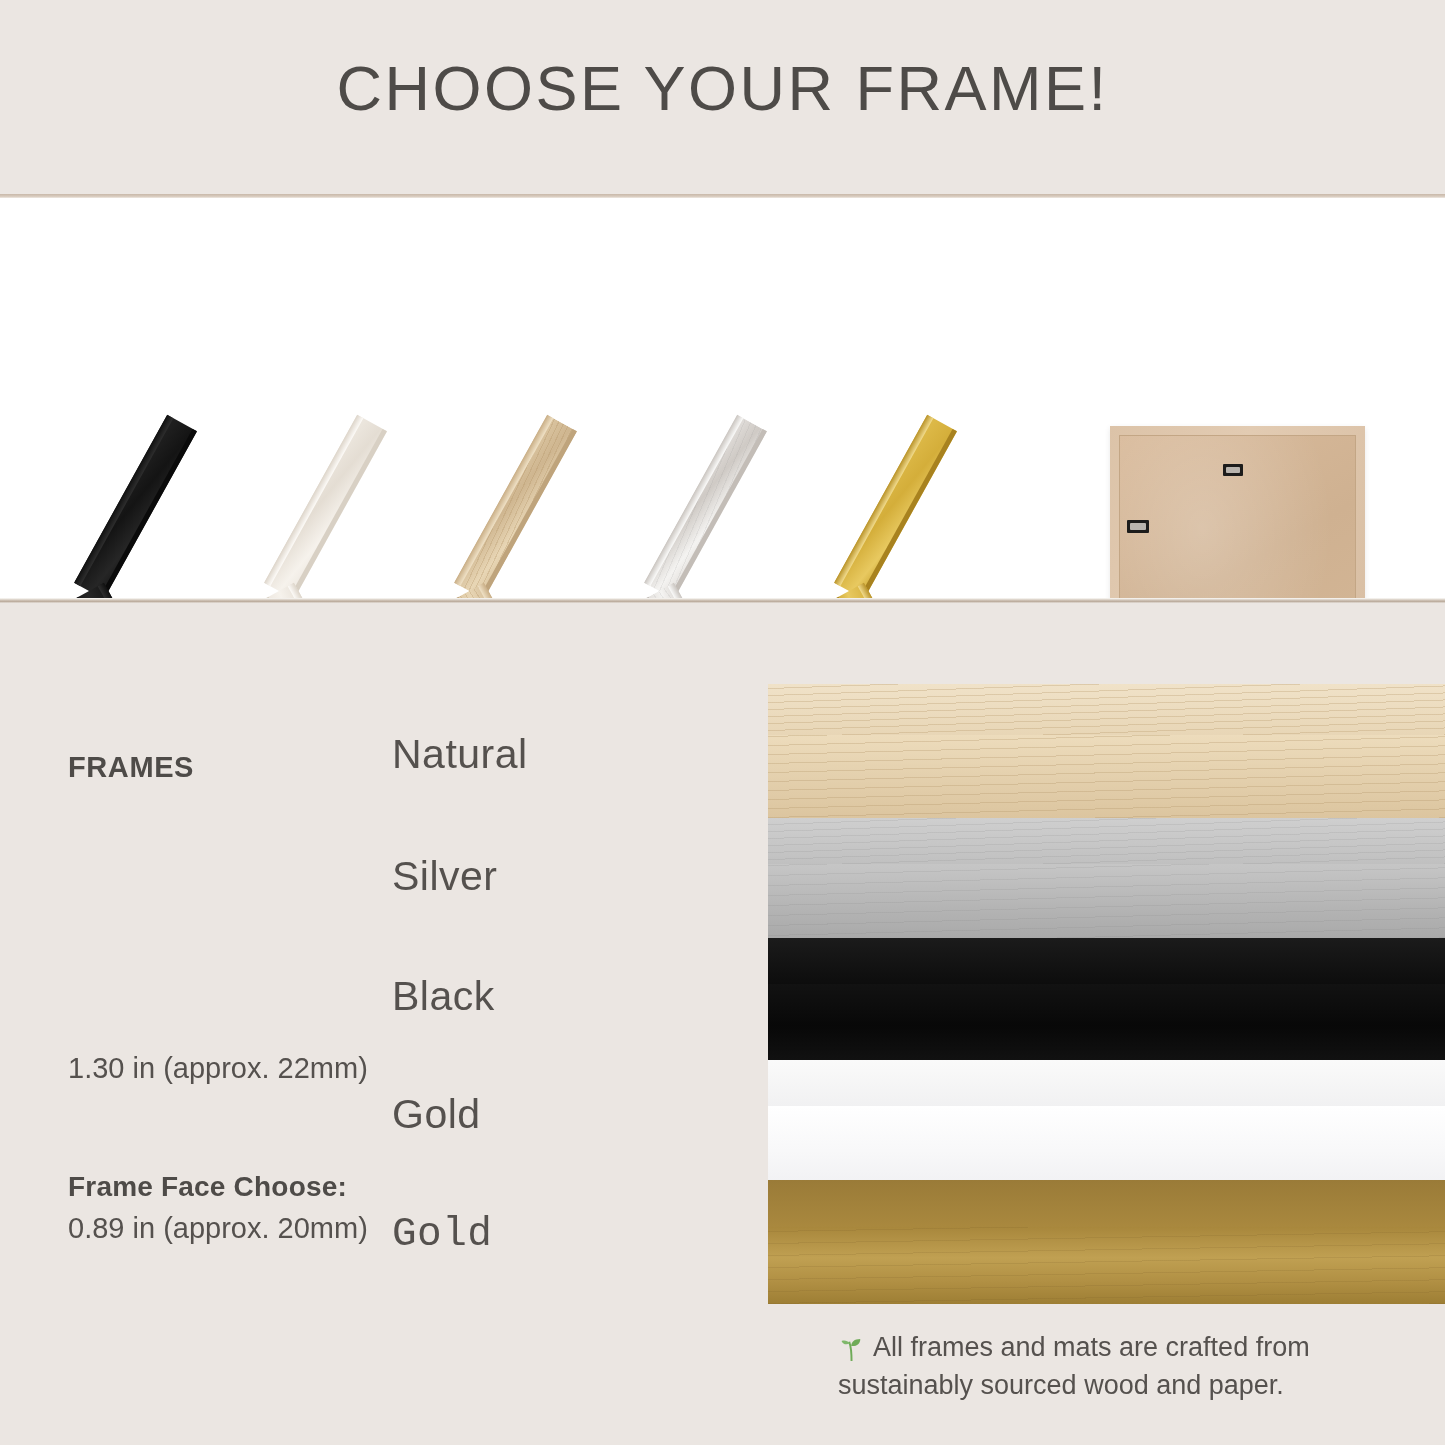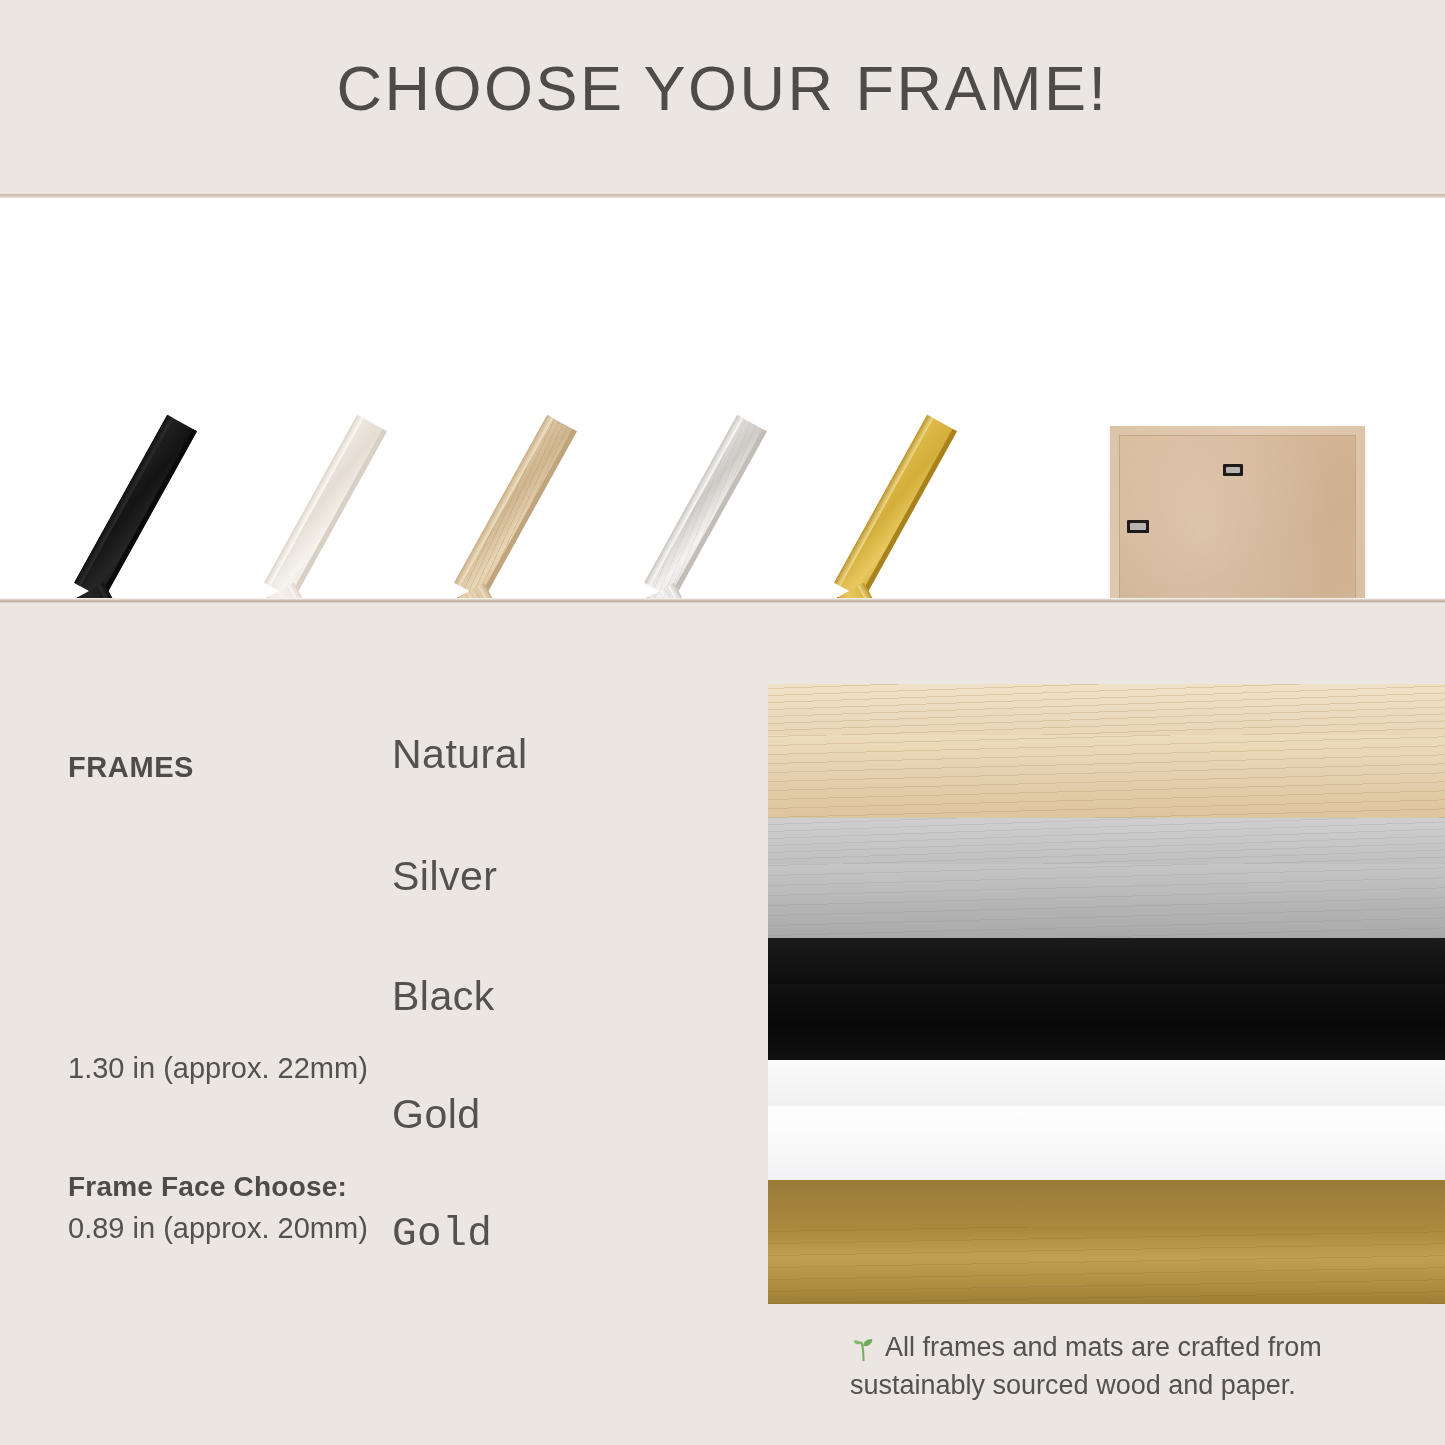--- a/index.html
+++ b/index.html
@@ -293,21 +293,20 @@
 
   
   .eco-note {
     position: absolute;
     left: 838px; top: 1328px;
     width: 560px;
     font-size: 27px;
     font-weight: 300;
     color: #55514e;
     line-height: 1.42;
-    margin-left: 12px;
   }
   .eco-note .sprout-icon {
     float: left;
     margin: 6px 9px 0 0;
     width: 26px;
     height: 28px;
   }
 </style>
 </head>
 <body>

